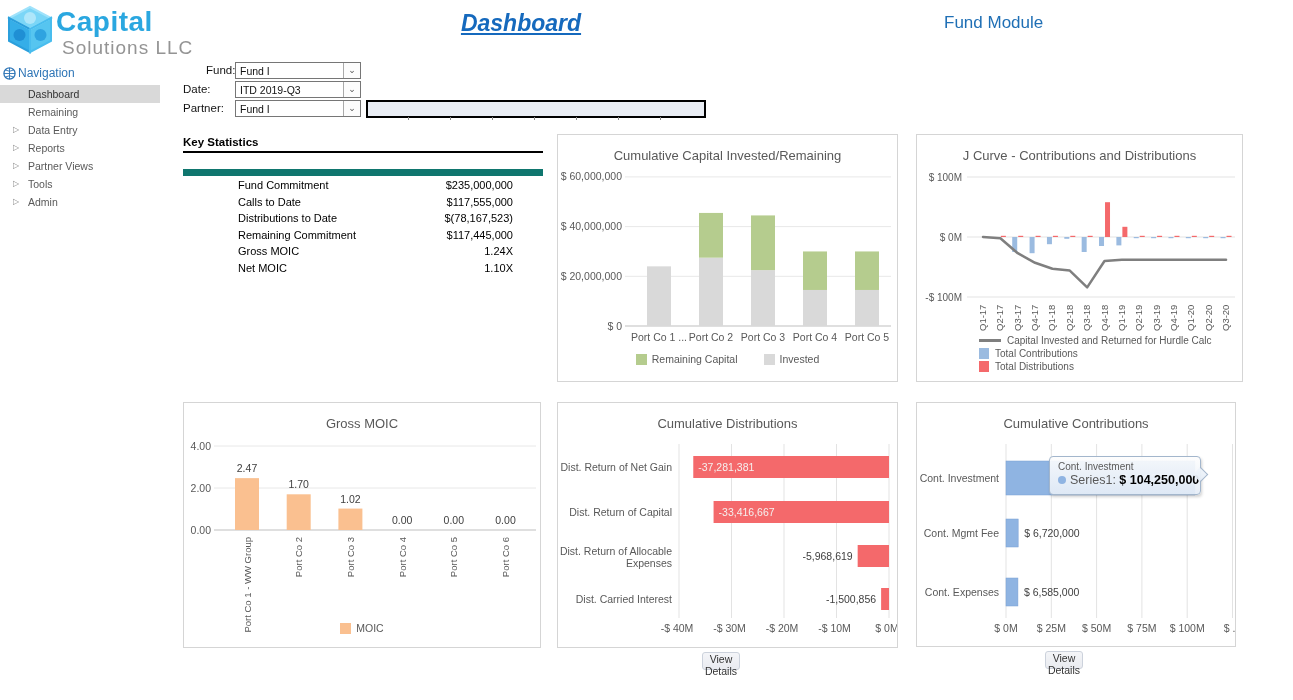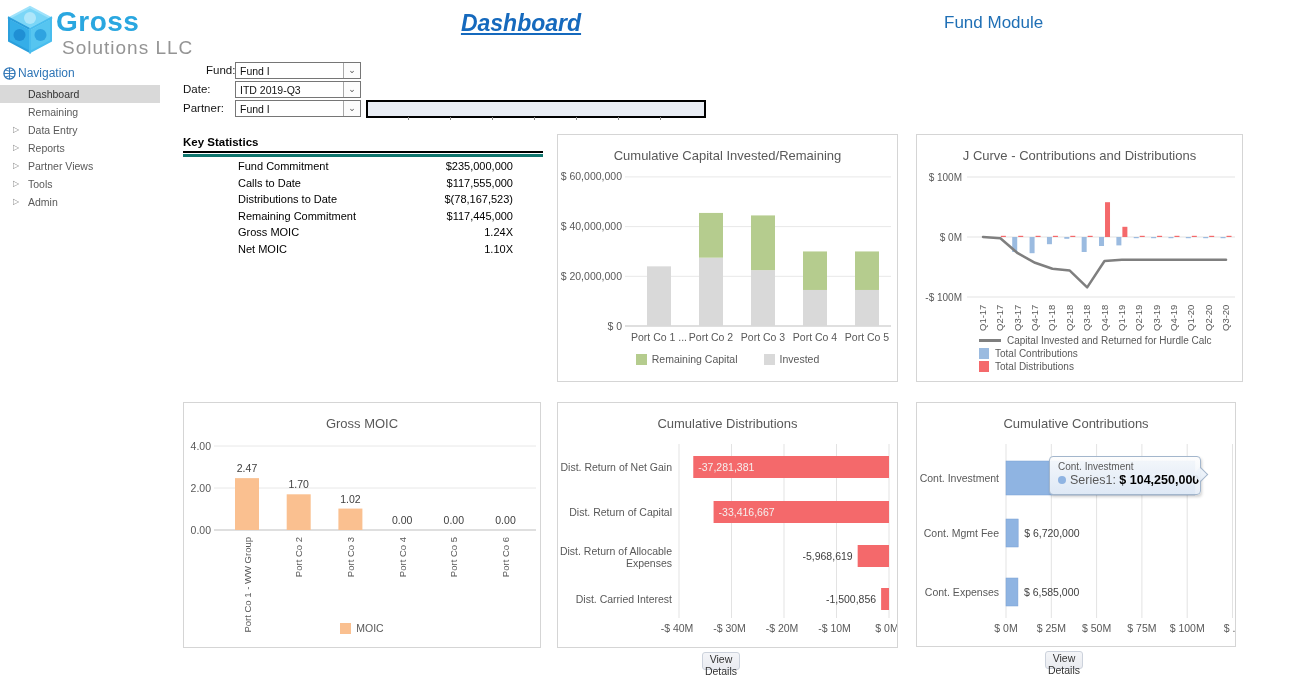--- a/index.html
+++ b/index.html
@@ -26,21 +26,21 @@
   .filter-label { position:absolute; font-size:11.5px; color:#141414; }
   .ui-select { position:absolute; width:126px; height:17px; background:#fff; border:1px solid #767676; font-size:10.5px; color:#111; }
   .ui-select .val { position:absolute; left:4px; top:2px; white-space:nowrap; }
   .ui-select .arrow-box { position:absolute; right:0; top:0; width:17px; height:15px; background:#fcfcfc; border-left:1px solid #aaa; text-align:center; font-size:9px; color:#555; line-height:15px; }
   .partner-box { position:absolute; left:366px; top:100px; width:340px; height:18px; background:#e9edf4; border:2px solid #000; }
   .partner-box i { position:absolute; bottom:-4px; width:1px; height:3px; background:#888; }
 
   
   .keystats { position:absolute; left:183px; top:136px; width:360px; }
   .keystats .ks-title { font-size:11.5px; font-weight:bold; color:#000; padding-bottom:3px; border-bottom:2.5px solid #000; }
-  .ks-rows { border-top:3px solid #0f766e; margin-top:1px; padding-top:3px; }
+  .ks-rows { border-top:7px solid #0f766e; margin-top:16px; padding-top:3px; }
   .ks-row { position:relative; height:16.5px; font-size:11px; color:#000; }
   .ks-row .ks-label { position:absolute; left:55px; }
   .ks-row .ks-value { position:absolute; right:30px; text-align:right; }
 
   
   .card { position:absolute; background:#fff; border:1px solid #d5d5d5; }
   .chart-title { position:absolute; left:0; top:13px; width:100%; text-align:center; font-size:13px; color:#595959; }
   .card svg { position:absolute; left:0; top:0; }
   svg text { font-family:"Liberation Sans", sans-serif; }
 
@@ -79,21 +79,21 @@
       <polygon points="3,13 24,24 24,47 3,36" fill="#35aee8"></polygon>
       <polygon points="45,13 24,24 24,47 45,36" fill="#56c5f0"></polygon>
       <circle cx="24" cy="13" r="6" fill="#aee6fa"></circle>
       <circle cx="13.5" cy="30" r="6" fill="#1f8fd4"></circle>
       <circle cx="34.5" cy="30" r="6" fill="#2fa3e0"></circle>
       <polygon points="24,2 45,13 24,24 3,13" fill="none" stroke="#9fe2fb" stroke-width="2"></polygon>
       <polygon points="3,13 24,24 24,47 3,36" fill="none" stroke="#2b9fdc" stroke-width="2"></polygon>
       <polygon points="45,13 24,24 24,47 45,36" fill="none" stroke="#49bdee" stroke-width="2"></polygon>
     </svg>
   </div>
-  <div class="logo-text-main">Gross</div>
+  <div class="logo-text-main">Capital</div>
   <div class="logo-text-sub">Solutions LLC</div>
 
   <div class="page-title">Dashboard</div>
   <div class="module-label">Fund Module</div>
 
   <div class="nav-header">
     <svg width="13" height="13" viewBox="0 0 14 14">
       <circle cx="7" cy="7" r="6" fill="none" stroke="#2e75b6" stroke-width="1.4"></circle>
       <path d="M7 1 L7 13 M1 7 L13 7 M2.6 3.2 Q7 6 11.4 3.2 M2.6 10.8 Q7 8 11.4 10.8" fill="none" stroke="#2e75b6" stroke-width="1"></path>
     </svg>

